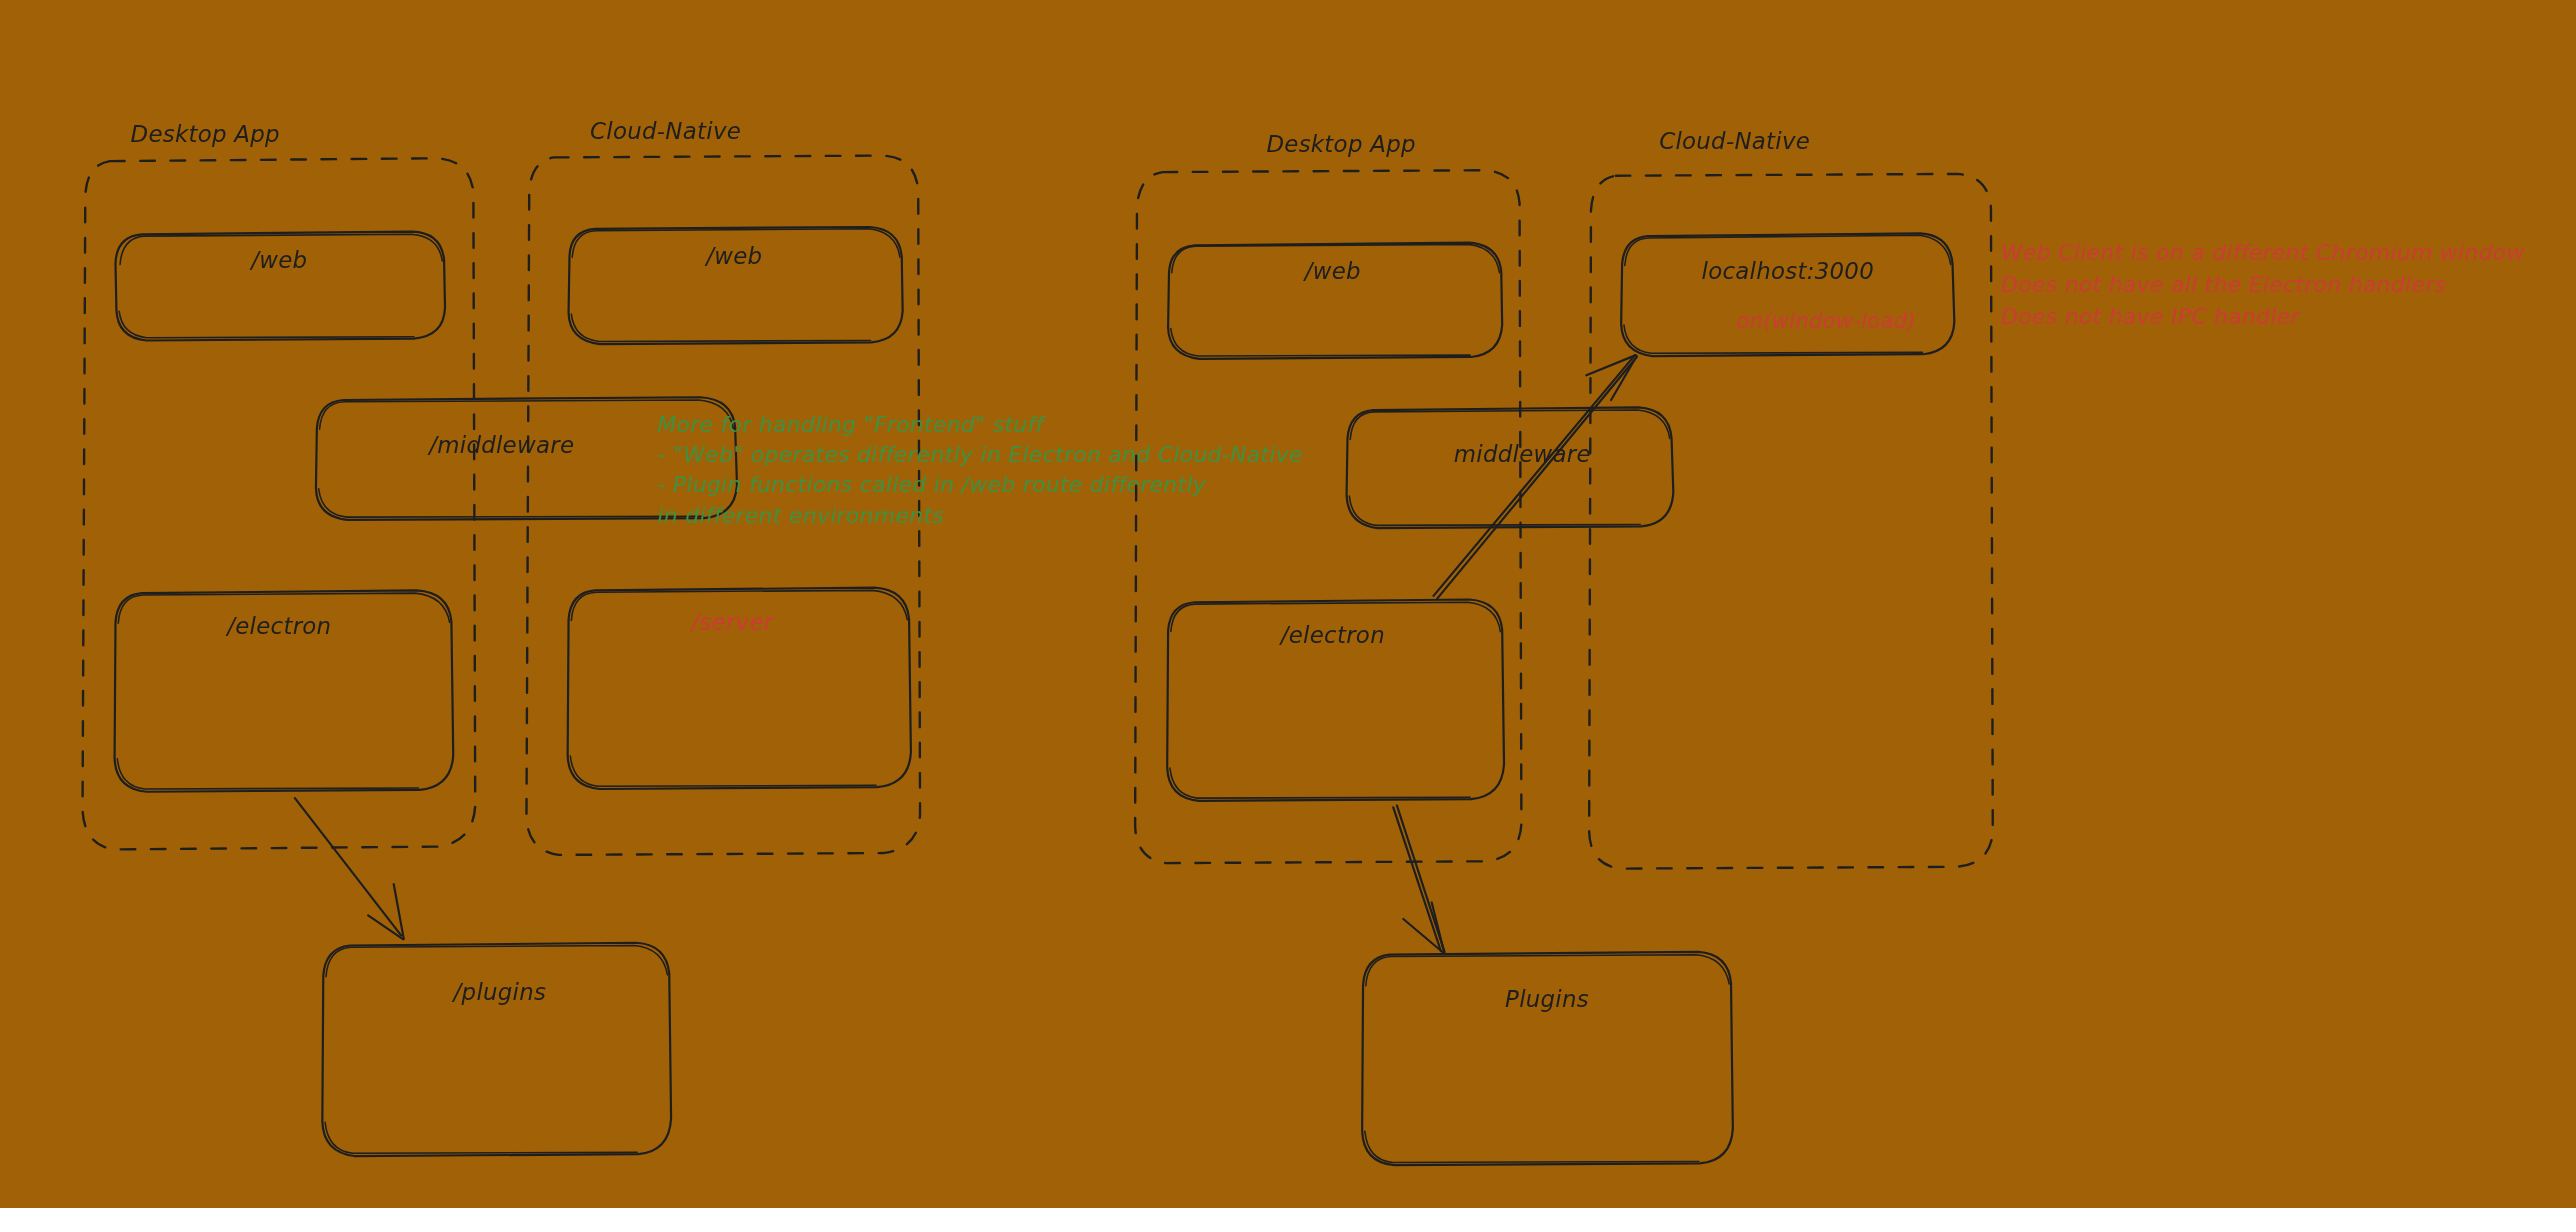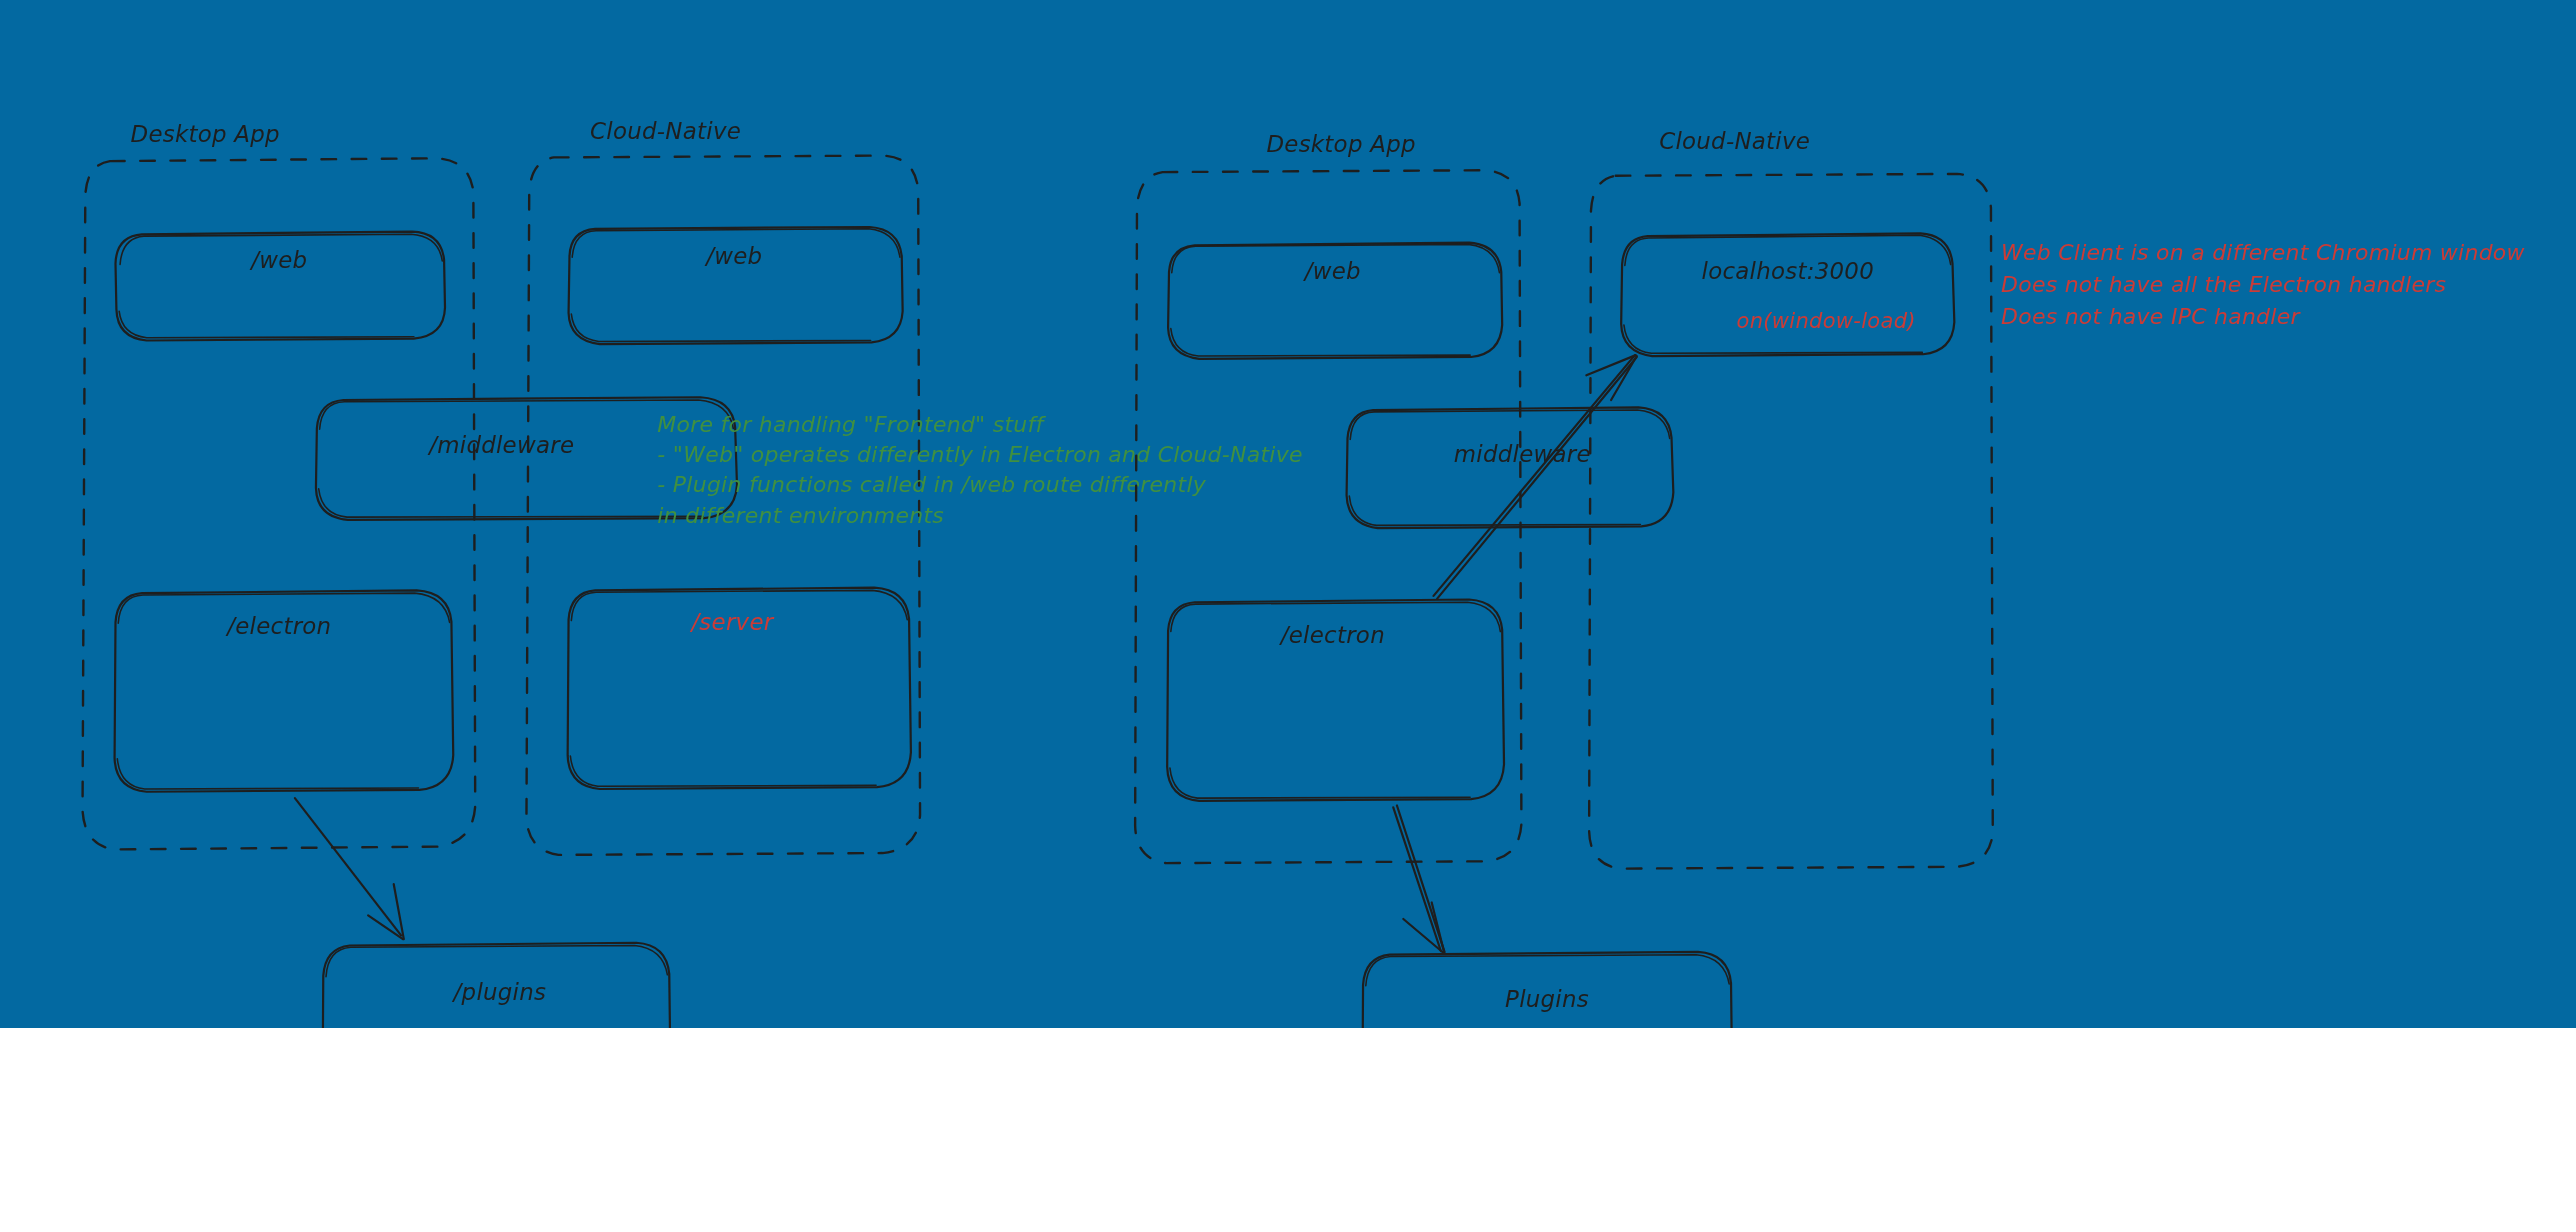--- a/index.html
+++ b/index.html
@@ -7,22 +7,22 @@
     margin: 0;
     padding: 0;
     background: #ffffff;
   }
   body {
     font-family: "DejaVu Sans", sans-serif;
   }
   #canvas {
     position: relative;
     width: 2576px;
-    height: 1028px;
-    background: #0369a1;
+    height: 1208px;
+    background: #a16207;
     overflow: hidden;
   }
   #sketch {
     position: absolute;
     left: 0;
     top: 0;
     width: 2576px;
     height: 1232px;
   }
   .hand {

